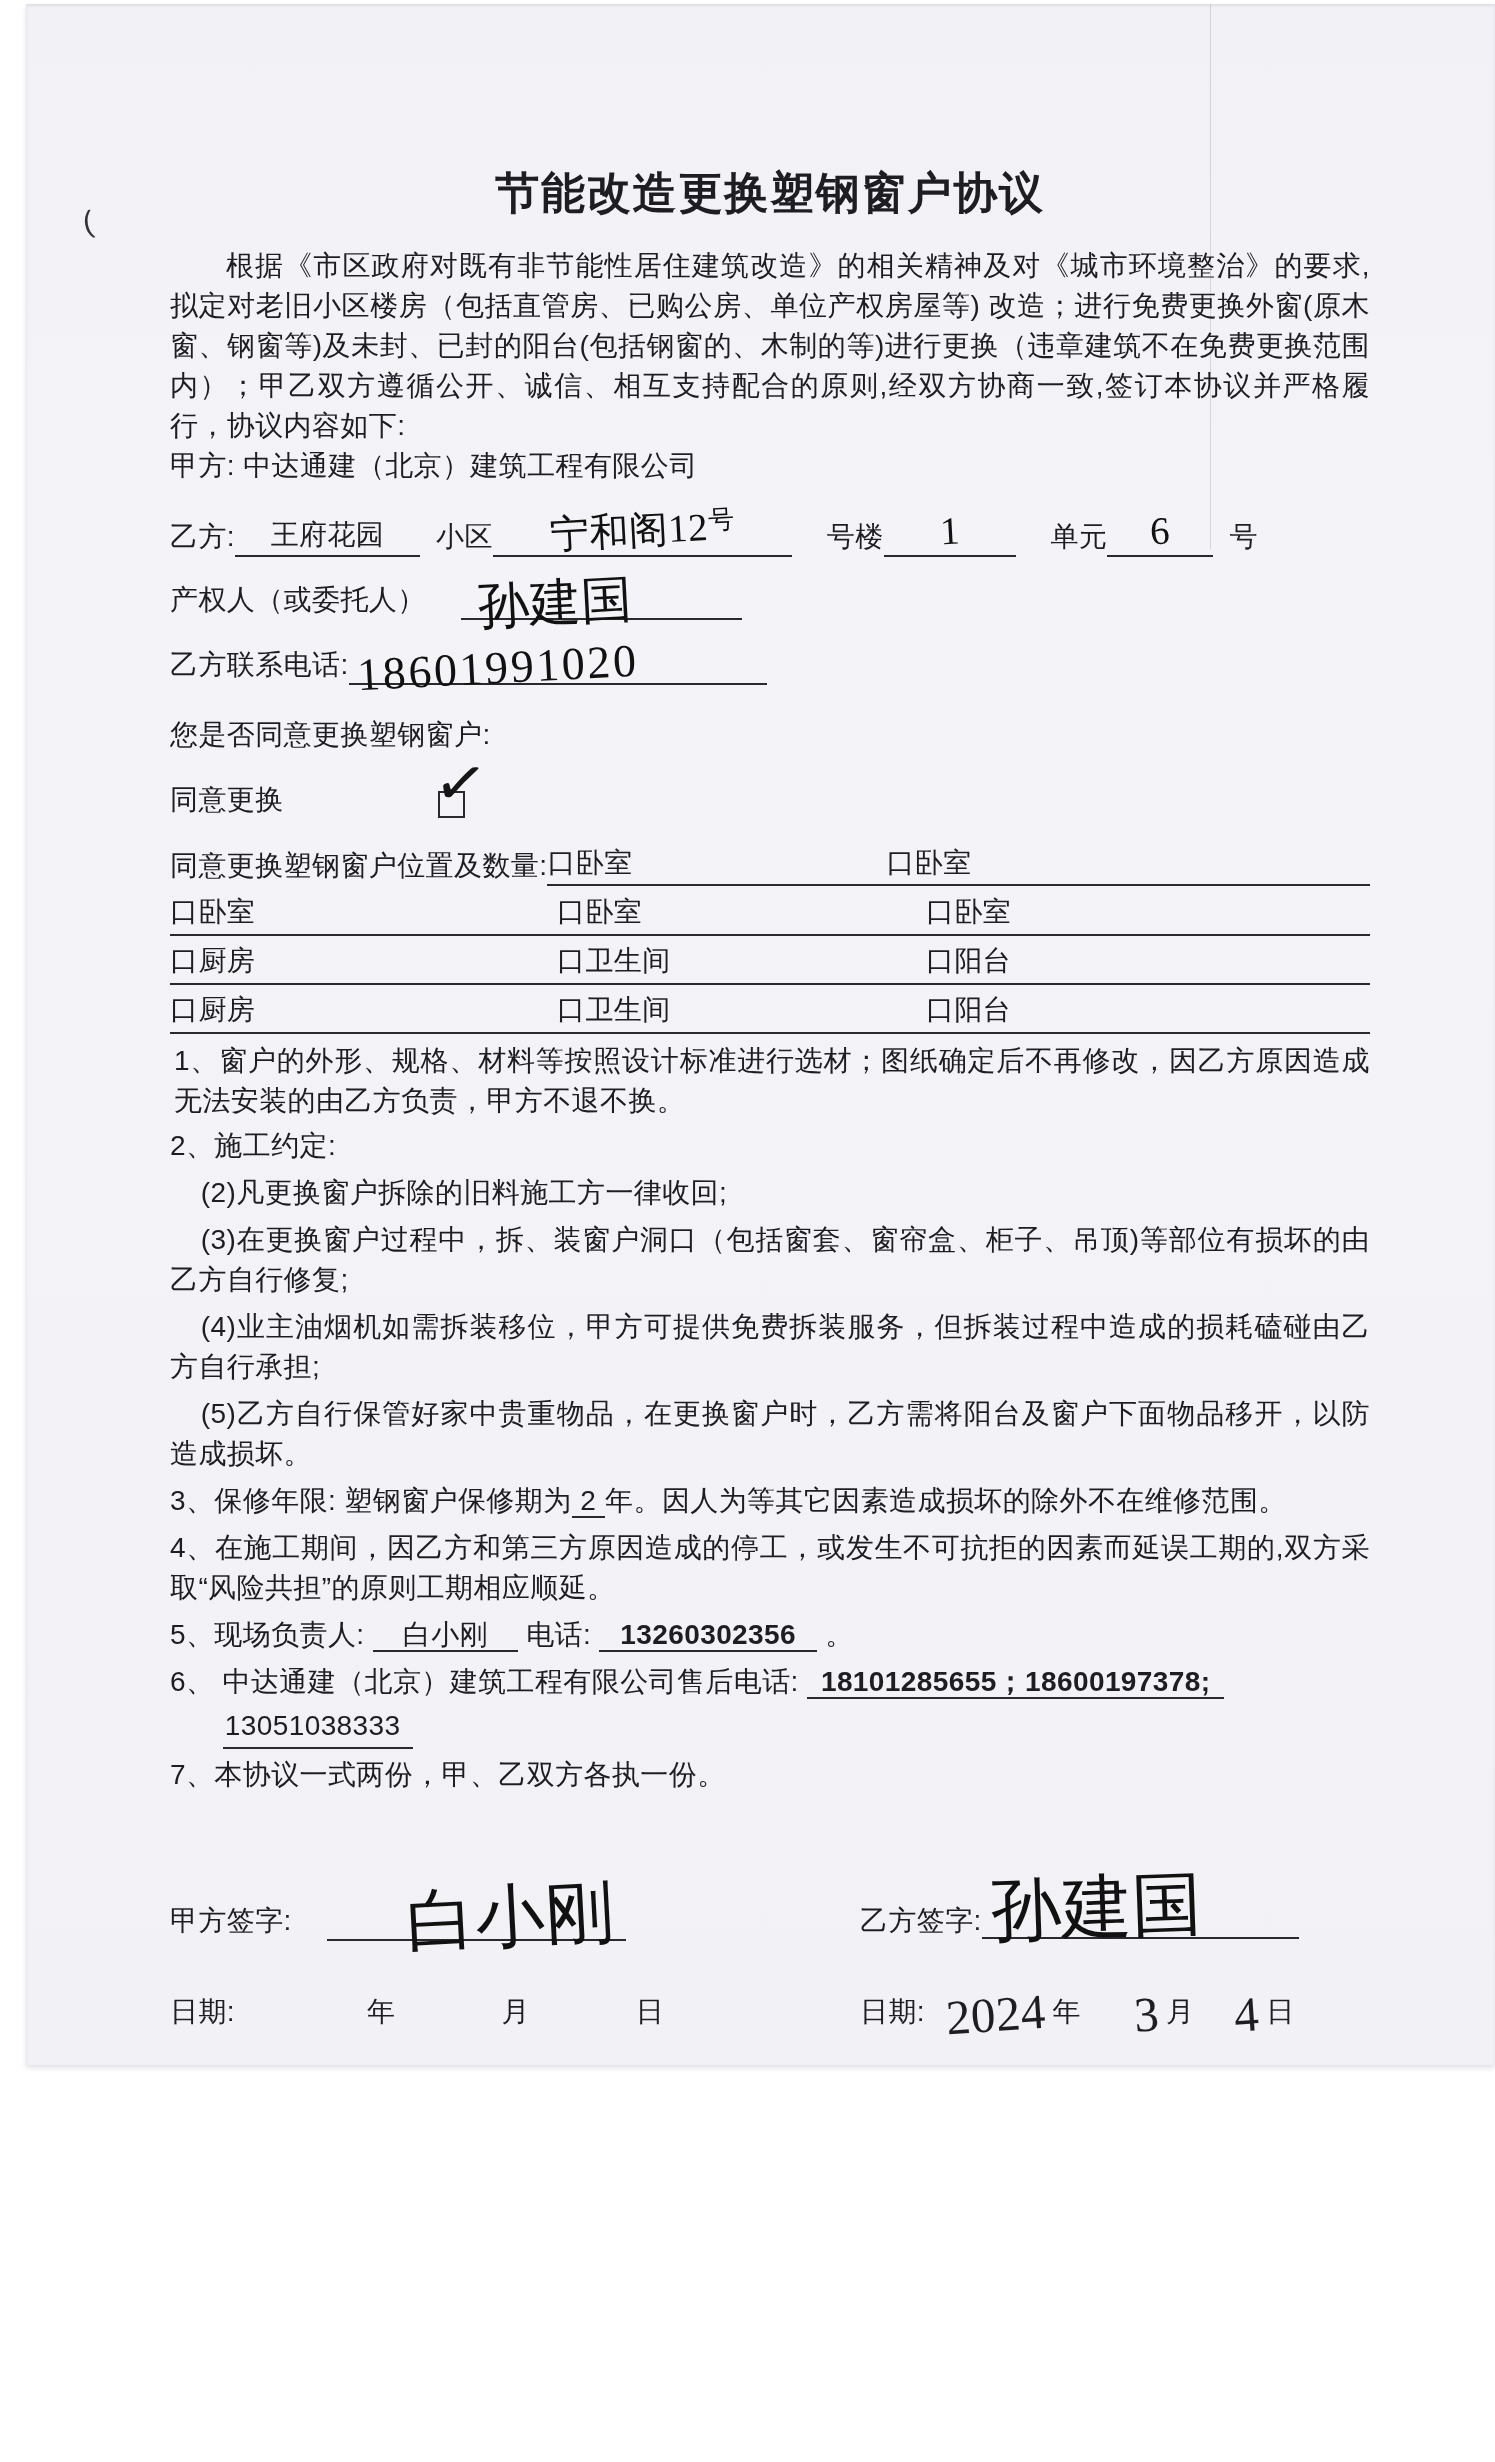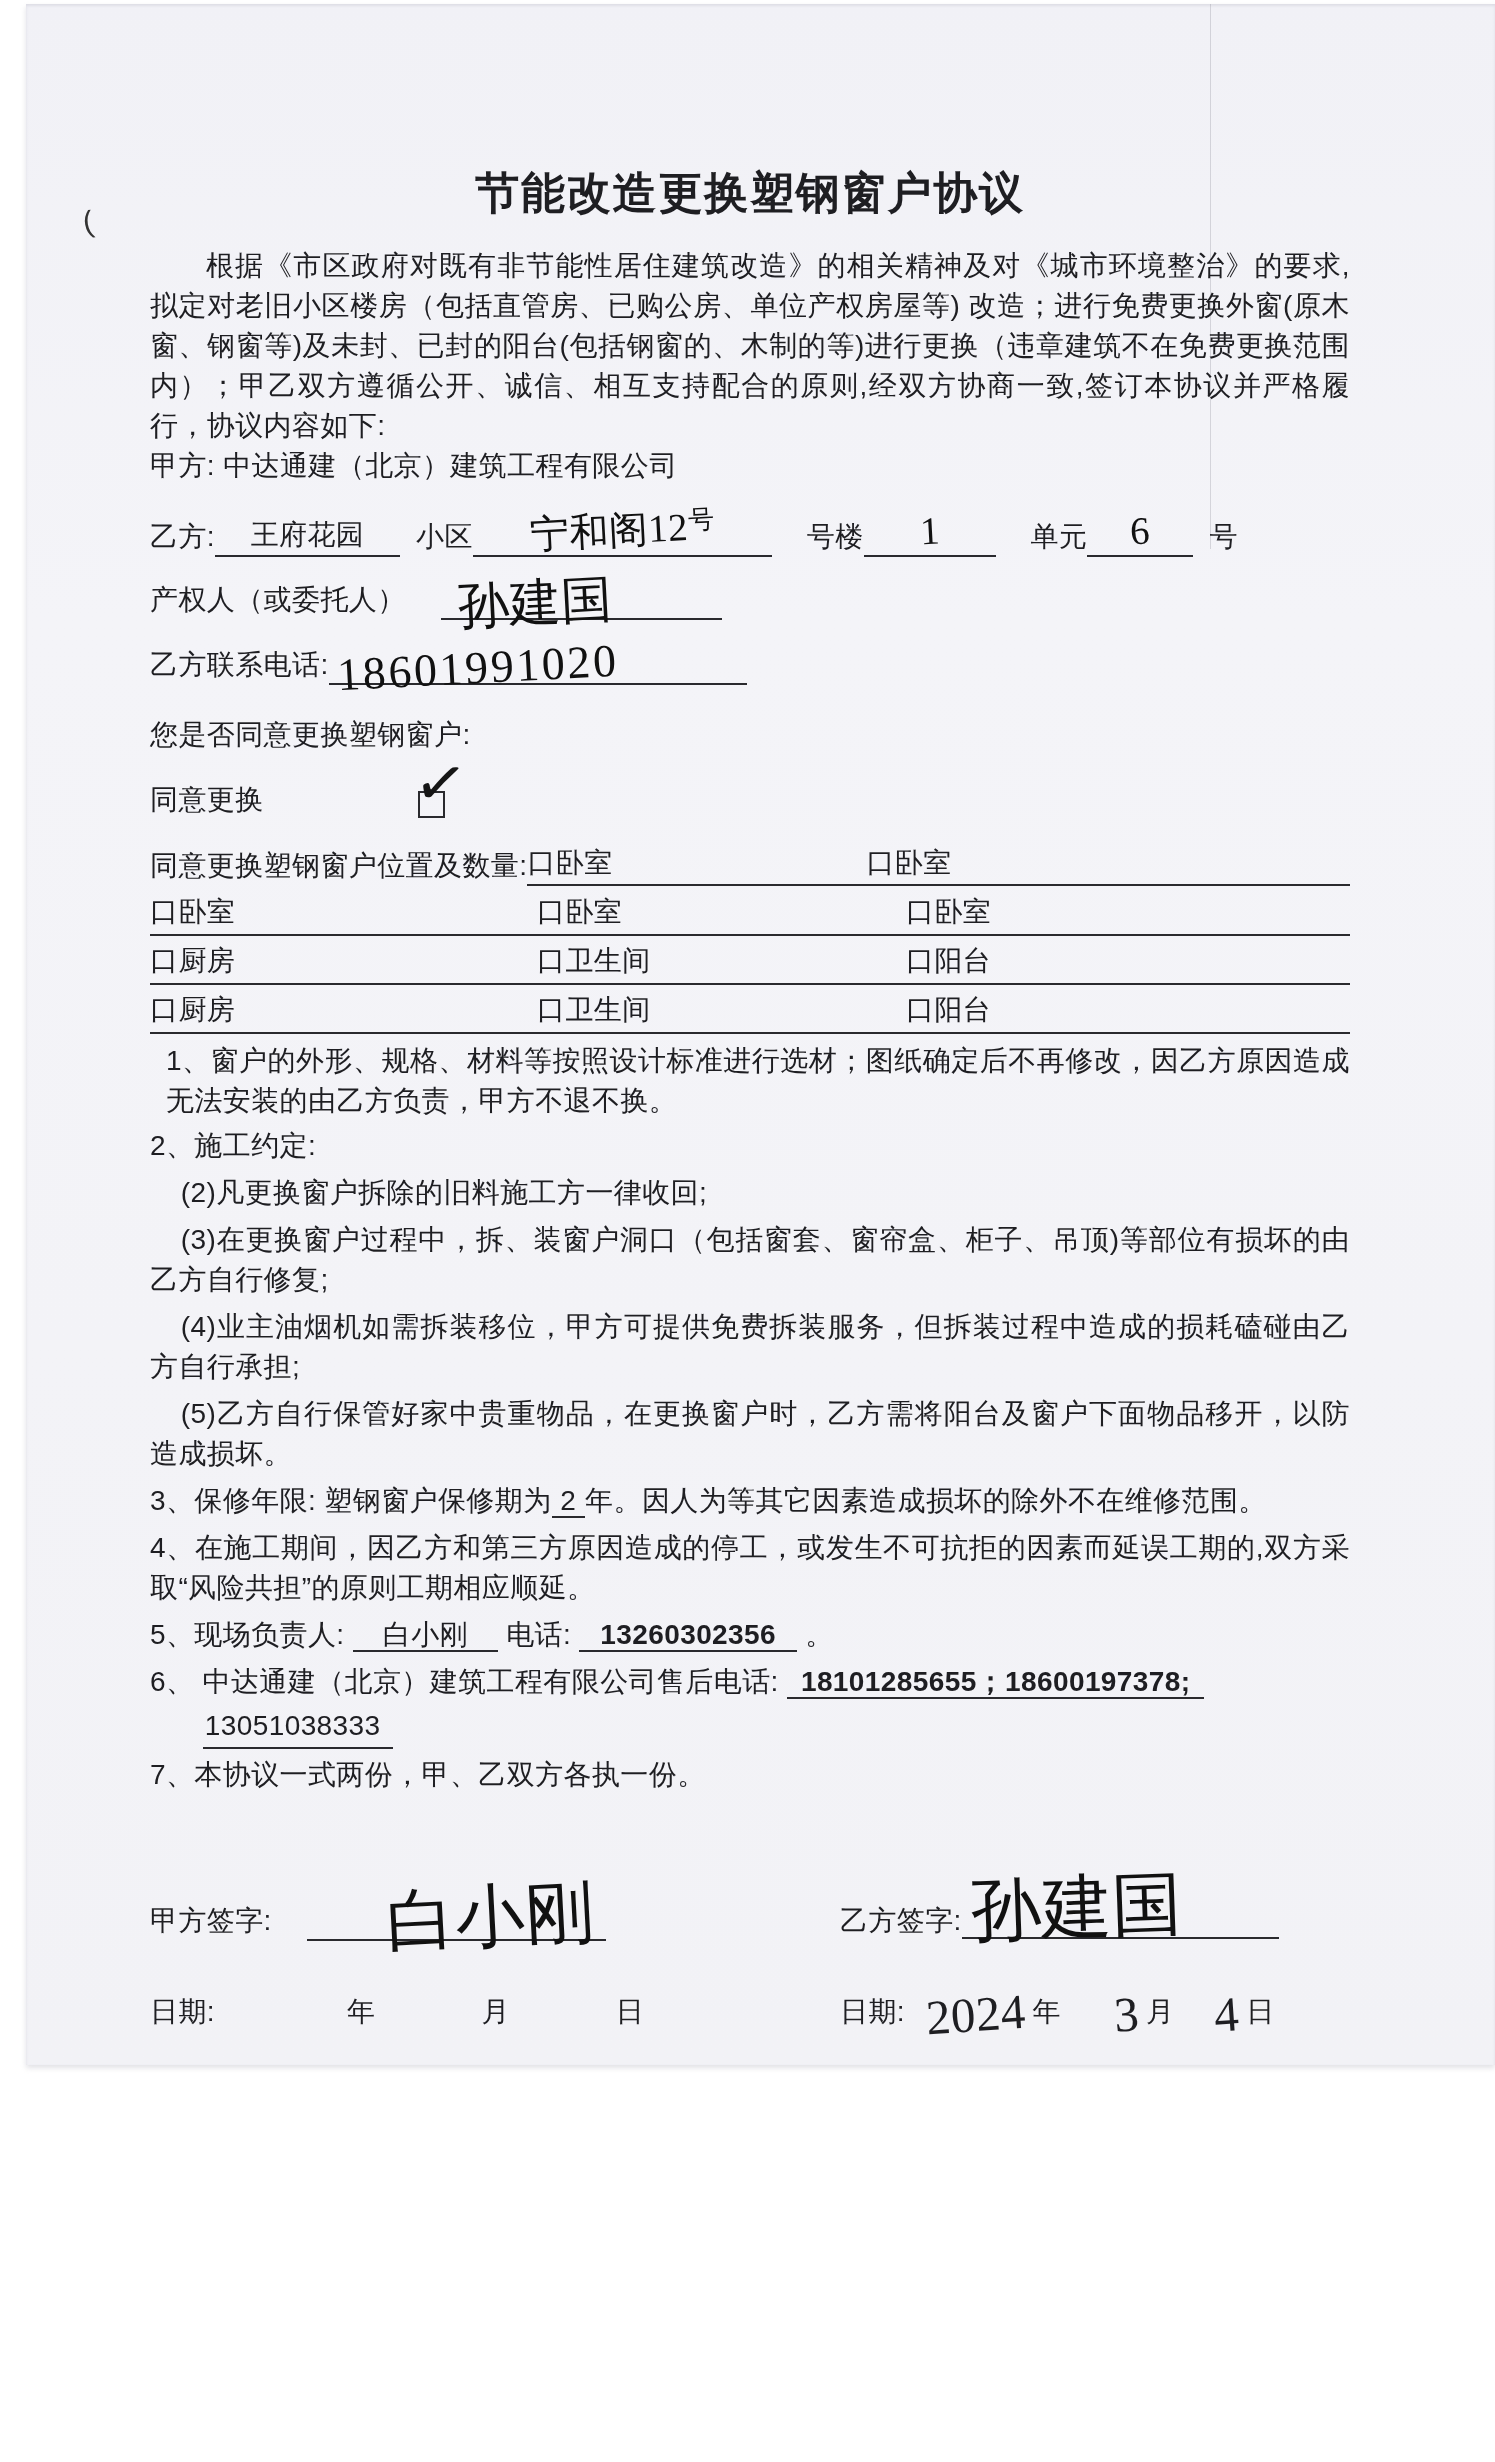--- a/index.html
+++ b/index.html
@@ -12,21 +12,21 @@
     overflow:hidden;
   }
   .paper{
     position:absolute;left:26px;top:3.5px;
     width:1469px;height:2061px;
     background:#f3f3f7;
     background-image:linear-gradient(180deg,#f1f1f6 0%,#f4f4f8 30%,#f2f2f6 100%);
     box-shadow:inset 0 1.8px 2.6px rgba(180,180,195,.35), 0 2.6px 5.3px rgba(190,190,200,.45);
   }
   .content{
-    position:absolute;left:124px;top:0;
+    position:absolute;left:144px;top:0;
     width:1200px;
     font-size:28px;line-height:40px;
     letter-spacing:0.4px;
   }
   .title{
     text-align:center;
     font-size:44px;line-height:49px;
     font-weight:bold;
     margin-top:165px;
     letter-spacing:1.8px;
@@ -211,21 +211,21 @@
         <span class="tc2">口卫生间</span>
         <span class="tc3">口阳台</span>
       </div>
       <div class="trow">
         <span class="tc1">口厨房</span>
         <span class="tc2">口卫生间</span>
         <span class="tc3">口阳台</span>
       </div>
     </div>
 
-    <p class="clause" style="margin:7px 0 0 16px;">1、窗户的外形、规格、材料等按照设计标准进行选材；图纸确定后不再修改，因乙方原因造成无法安装的由乙方负责，甲方不退不换。</p>
+    <p class="clause" style="margin:7px 0 0 4px;">1、窗户的外形、规格、材料等按照设计标准进行选材；图纸确定后不再修改，因乙方原因造成无法安装的由乙方负责，甲方不退不换。</p>
     <p class="clause" style="margin:5.3px 0 0 0;">2、施工约定:</p>
     <p class="sub" style="margin-bottom:0;">(2)凡更换窗户拆除的旧料施工方一律收回;</p>
     <p class="sub" style="margin-bottom:6px;">(3)在更换窗户过程中，拆、装窗户洞口（包括窗套、窗帘盒、柜子、吊顶)等部位有损坏的由乙方自行修复;</p>
     <p class="sub" style="margin-bottom:0;">(4)业主油烟机如需拆装移位，甲方可提供免费拆装服务，但拆装过程中造成的损耗磕碰由乙方自行承担;</p>
     <p class="sub" style="margin-bottom:0;">(5)乙方自行保管好家中贵重物品，在更换窗户时，乙方需将阳台及窗户下面物品移开，以防造成损坏。</p>
 
     <p class="clause" style="margin:7px 0 0 0;">
       <span>3、保修年限: 塑钢窗户保修期为</span><span class="inl-ul">2</span><span>年。因人为等其它因素造成损坏的除外不在维修范围。</span>
     </p>
 

